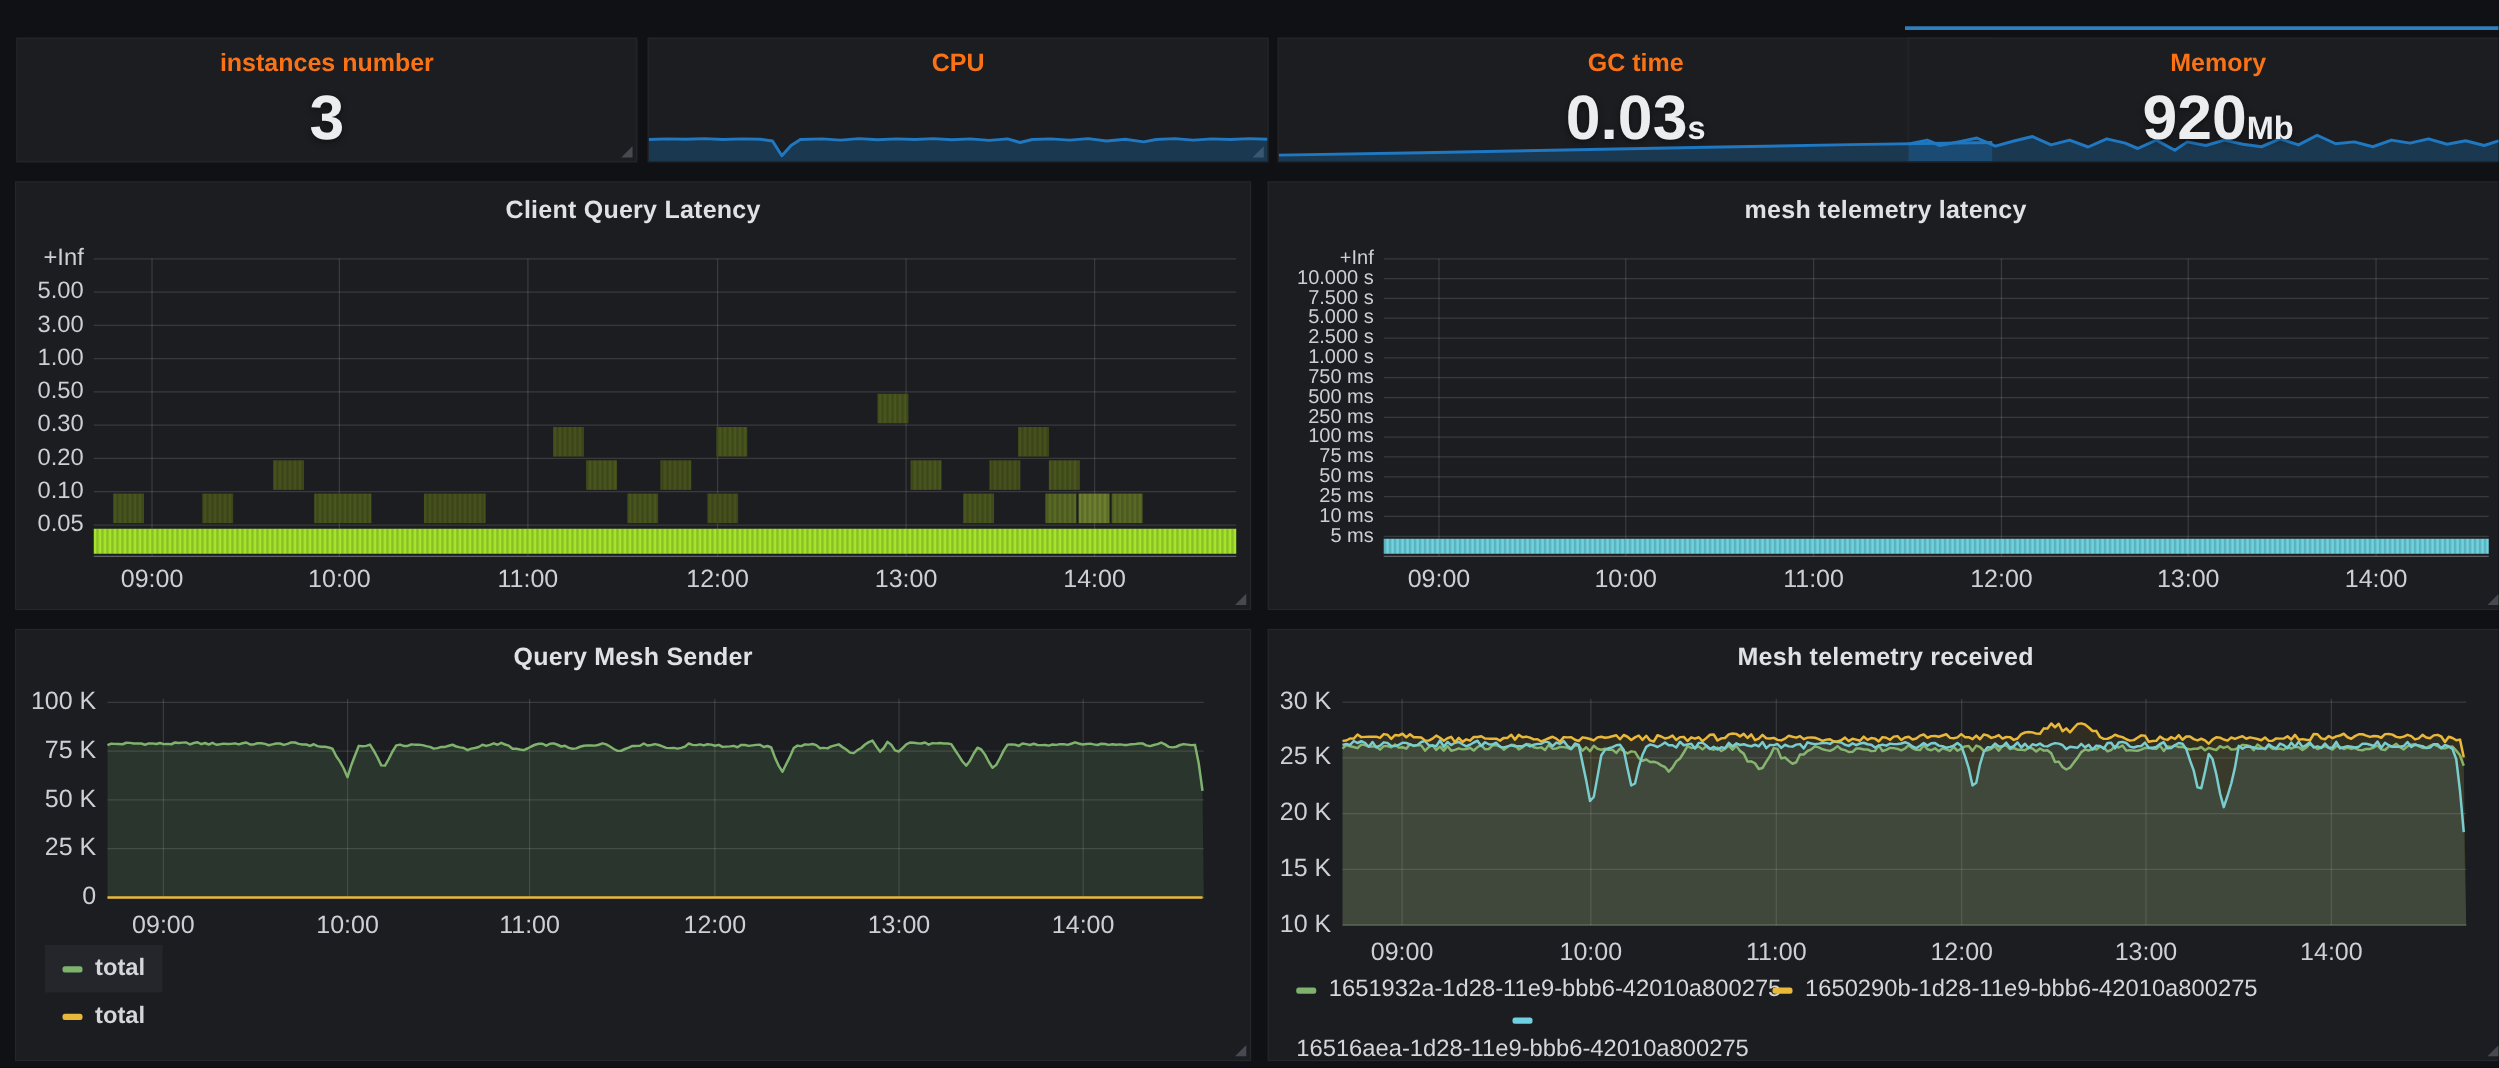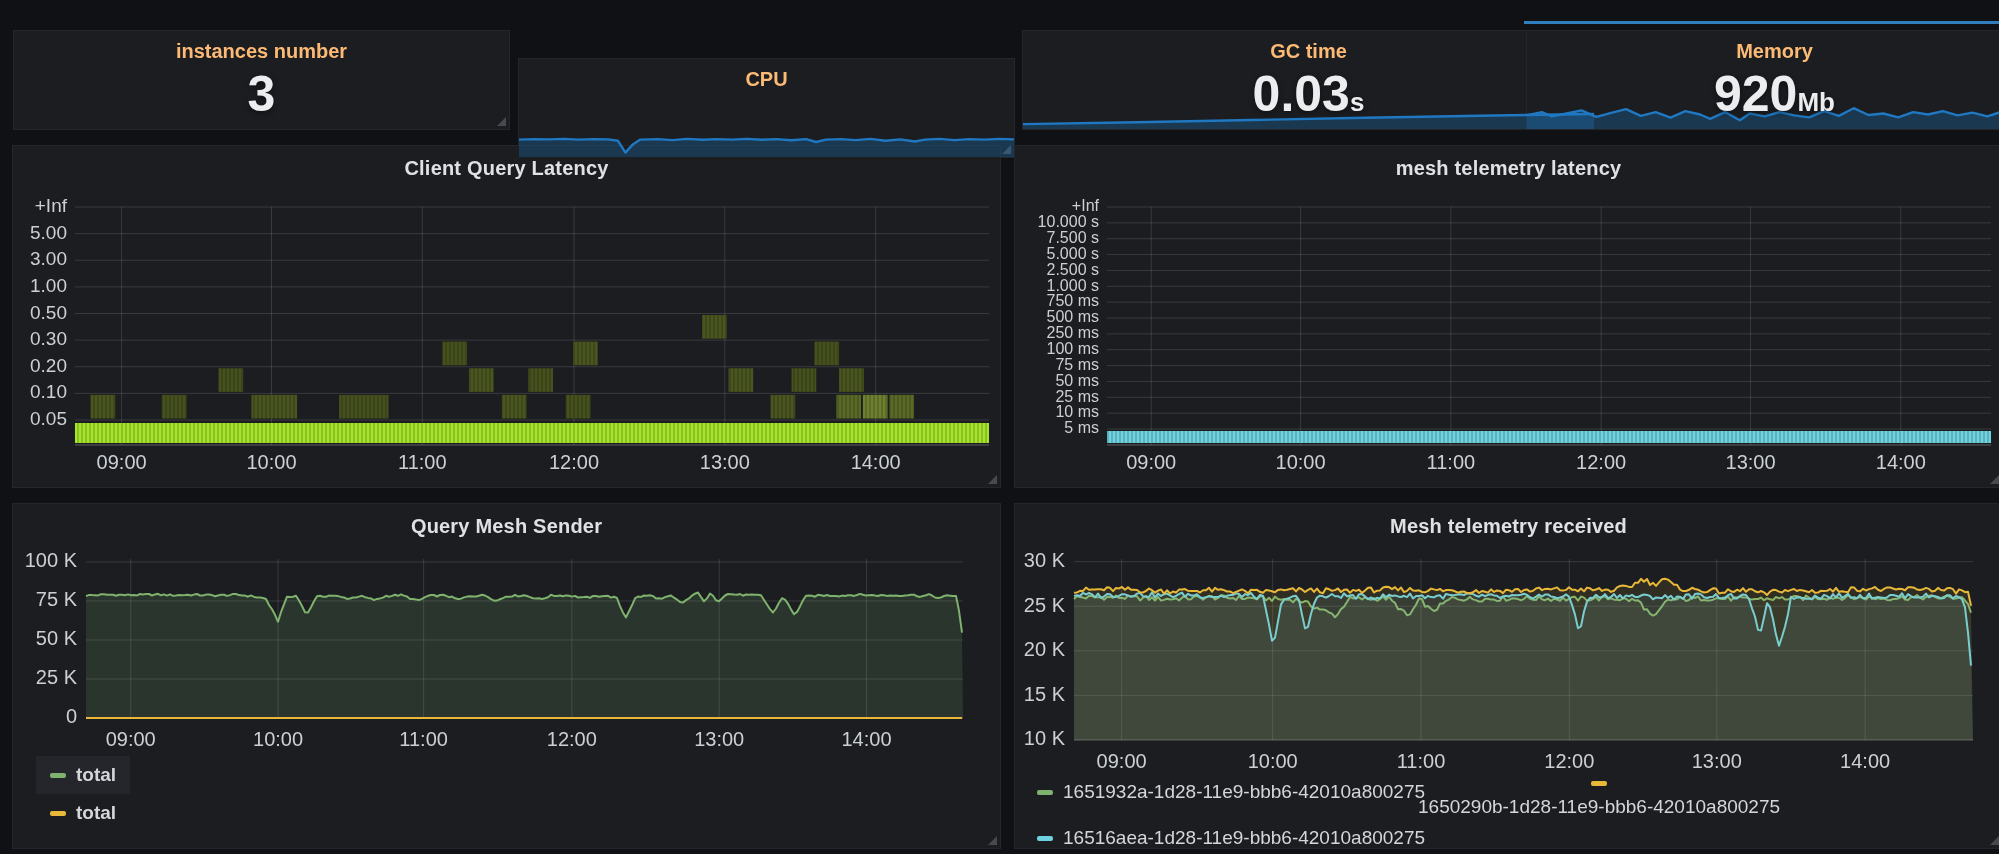--- a/index.html
+++ b/index.html
@@ -3,21 +3,21 @@
 <meta charset="utf-8">
 <style>
   html,body{margin:0;padding:0;background:#0e0f12;}
   #dash{position:relative;width:1999px;height:854px;background:#101114;overflow:hidden;
         font-family:"Liberation Sans",sans-serif;}
   .panel{position:absolute;background:#1b1d21;border:1px solid rgba(255,255,255,0.045);
          box-sizing:border-box;}
   .panel-title{position:absolute;left:0;right:0;top:11px;text-align:center;
                font-size:20px;font-weight:700;color:#e0e1e3;letter-spacing:.2px;cursor:pointer;}
   .stat-title{position:absolute;left:0;right:0;top:9px;text-align:center;
-              font-size:20px;font-weight:700;color:#fdba74;cursor:pointer;}
+              font-size:20px;font-weight:700;color:#f97316;cursor:pointer;}
   .stat-value{position:absolute;left:0;right:0;top:38px;text-align:center;
               font-size:50px;font-weight:700;color:#ecedee;z-index:2;
               text-shadow:0 2px 6px rgba(0,0,0,.45);line-height:1;}
   .stat-value .unit{font-size:26px;font-weight:700;}
   .spark{position:absolute;left:0;bottom:0;width:100%;height:30px;display:block;z-index:1;}
   svg text{font-family:"Liberation Sans",sans-serif;}
   .plot{position:absolute;left:0;top:0;display:block;}
   .resize-handle{position:absolute;right:3px;bottom:3px;width:0;height:0;
                  border-left:9px solid transparent;border-bottom:9px solid #51555b;opacity:.8;cursor:nwse-resize;}
   .legend{position:absolute;z-index:3;}
@@ -34,21 +34,21 @@
 <div id="dash">
 
   <div class="sliver-line" style="left:1524px;top:21px;width:475px;"></div>
 
   <div class="panel" style="left:13px;top:30px;width:497px;height:100px;">
     <div class="stat-title">instances number</div>
     <div class="stat-value"><span>3</span><span class="unit"></span></div>
     <div class="resize-handle"></div>
   </div>
 
-  <div class="panel" style="left:518px;top:30px;width:497px;height:100px;margin-top:28px;">
+  <div class="panel" style="left:518px;top:30px;width:497px;height:100px;">
     <div class="stat-title">CPU</div>
     <svg class="spark" id="spark-1" viewBox="0 0 497 30" preserveAspectRatio="none">
         <path d="M0.0 12.6L14.9 12.1L29.8 12.4L44.7 11.9L59.6 12.6L74.5 12.1L89.5 12.4L99.4 13.8L106.9 25.6L114.3 17.4L121.8 12.6L139.2 12.1L154.1 13.1L169.0 11.9L183.9 12.8L198.8 12.1L213.7 12.6L228.6 11.9L243.5 12.8L258.4 12.1L273.4 13.3L288.3 12.1L298.2 15.0L308.1 12.6L323.1 12.1L338.0 13.1L352.9 11.9L367.8 13.8L382.7 12.4L397.6 14.5L407.5 12.6L422.4 11.9L437.4 13.1L452.3 12.1L467.2 12.6L482.1 11.9L497.0 12.4L497 30L0 30Z" fill="#1f78c1" fill-opacity="0.3" stroke="none"></path>
         <path d="M0.0 12.6L14.9 12.1L29.8 12.4L44.7 11.9L59.6 12.6L74.5 12.1L89.5 12.4L99.4 13.8L106.9 25.6L114.3 17.4L121.8 12.6L139.2 12.1L154.1 13.1L169.0 11.9L183.9 12.8L198.8 12.1L213.7 12.6L228.6 11.9L243.5 12.8L258.4 12.1L273.4 13.3L288.3 12.1L298.2 15.0L308.1 12.6L323.1 12.1L338.0 13.1L352.9 11.9L367.8 13.8L382.7 12.4L397.6 14.5L407.5 12.6L422.4 11.9L437.4 13.1L452.3 12.1L467.2 12.6L482.1 11.9L497.0 12.4" fill="none" stroke="#1f78c1" stroke-width="2.4" stroke-linejoin="round"></path>
       </svg>
     <div class="resize-handle"></div>
   </div>
 
   <div class="panel" style="left:1022px;top:30px;width:573px;height:100px;">
     <div class="stat-title">GC time</div>
@@ -285,25 +285,25 @@
         <text x="554.349" y="259" text-anchor="middle" dominant-baseline="middle" fill="#ccd0d4" font-size="20">12:00</text>
         <text x="701.785" y="259" text-anchor="middle" dominant-baseline="middle" fill="#ccd0d4" font-size="20">13:00</text>
         <text x="850.12" y="259" text-anchor="middle" dominant-baseline="middle" fill="#ccd0d4" font-size="20">14:00</text>
       </svg>
     <div class="panel-title">Mesh telemetry received</div>
     <div class="legend legend-abs" style="left:0;top:0;width:100%;height:100%;pointer-events:none;">
       <div class="legend-item" style="left:22px;top:277px;pointer-events:auto;">
         <span class="swatch" style="background: rgb(126, 178, 109);"></span>
         <span>1651932a-1d28-11e9-bbb6-42010a800275</span>
       </div>
-      <div class="legend-item" style="left:403px;top:277px;pointer-events:auto;flex-direction:column;">
+      <div class="legend-item" style="left:403px;top:277px;pointer-events:auto;">
         <span class="swatch" style="background: rgb(234, 184, 57);"></span>
         <span>1650290b-1d28-11e9-bbb6-42010a800275</span>
       </div>
-      <div class="legend-item" style="left:22px;top:323px;pointer-events:auto;">
+      <div class="legend-item" style="left:22px;top:310px;pointer-events:auto;flex-direction:column;">
         <span class="swatch" style="background: rgb(110, 208, 224);"></span>
         <span>16516aea-1d28-11e9-bbb6-42010a800275</span>
       </div>
     </div>
     <div class="resize-handle"></div>
   </div>
 
 </div>
 
 </body></html>

